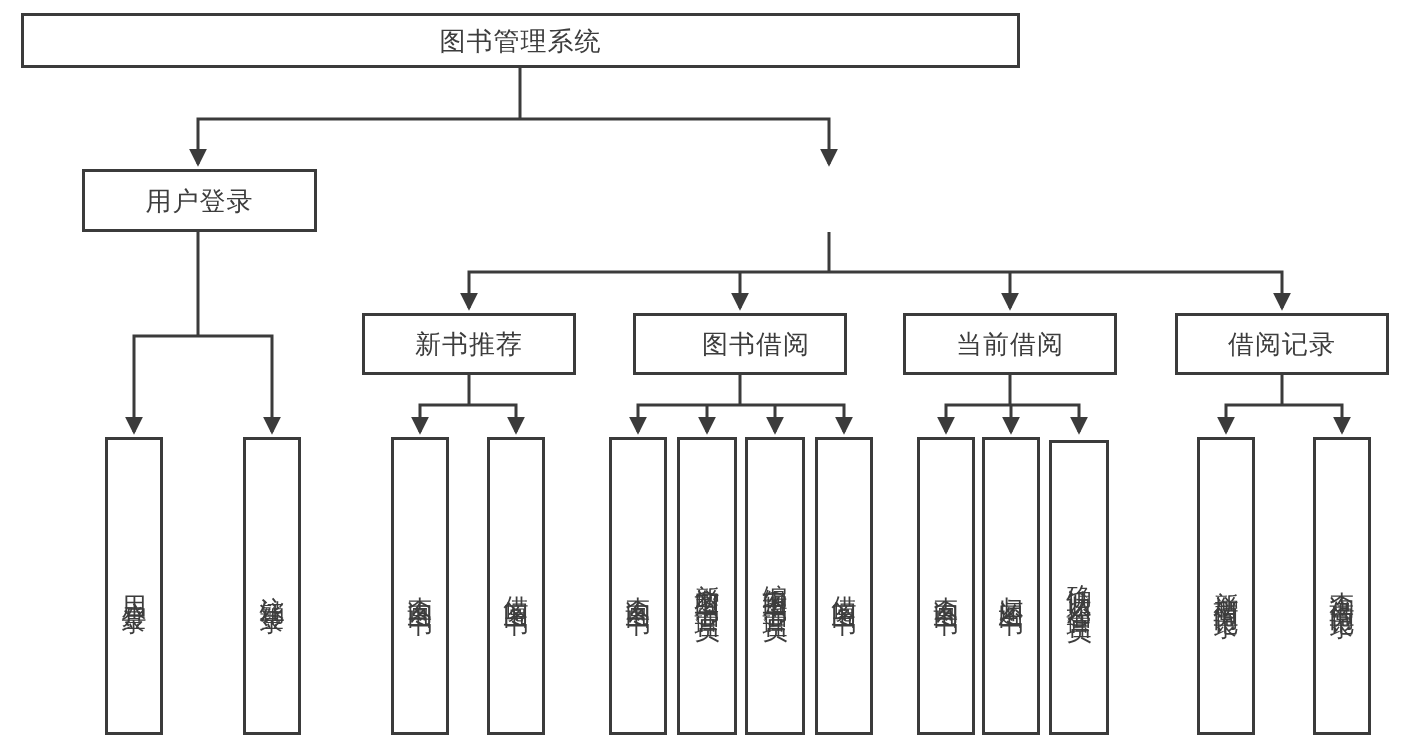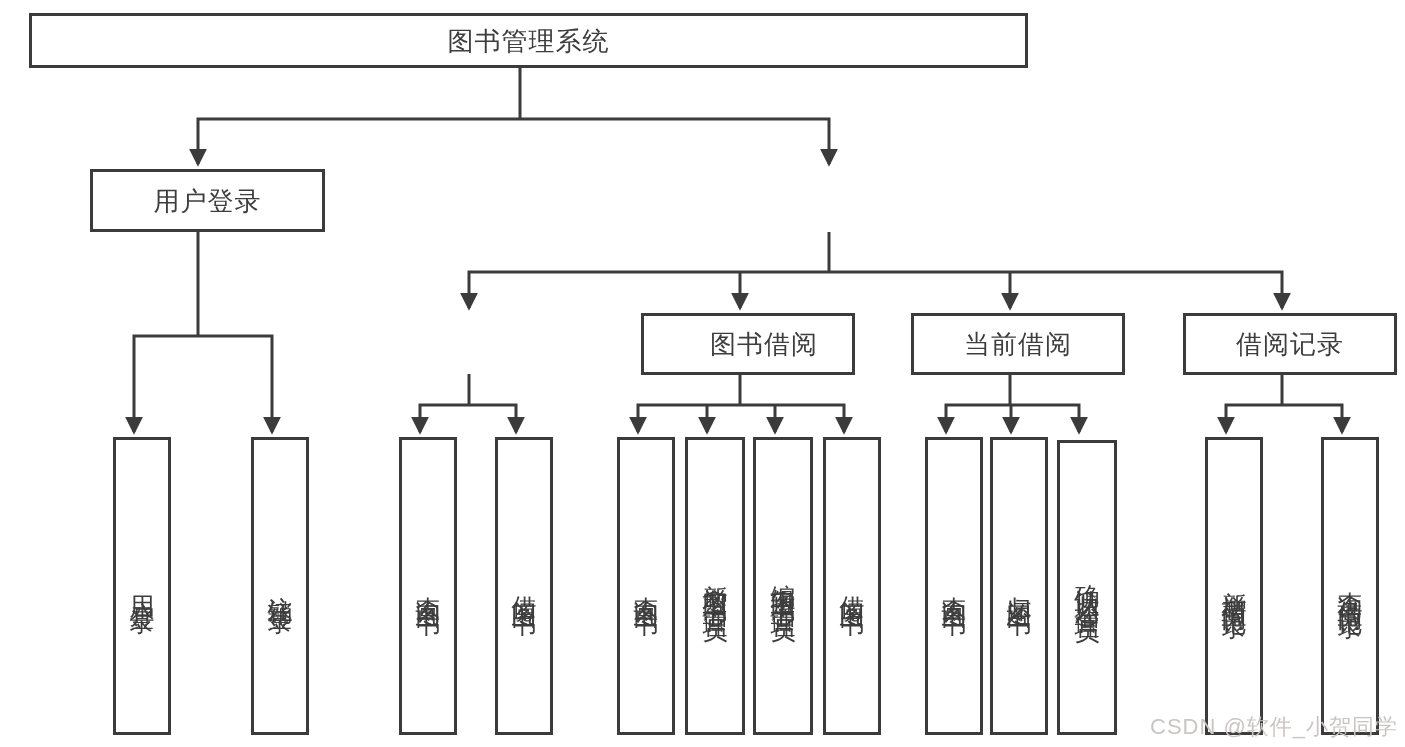--- a/index.html
+++ b/index.html
@@ -15,21 +15,20 @@
     position:absolute;
     box-sizing:border-box;
     border:3px solid #3b3b3b;
     background:#ffffff;
     color:#3d3d3d;
     display:flex;
     align-items:center;
     justify-content:center;
     font-size:26px;
     line-height:1;
-    margin-left:8px;
   }
   .node.h{letter-spacing:1px;}
   .node.v{
     writing-mode:vertical-rl;
     text-orientation:mixed;
     letter-spacing:5px;
     font-size:25px;
   }
   .watermark{
     position:absolute;
@@ -80,20 +79,21 @@
 
       <path d="M1282 374 V405"></path>
       <path d="M1226 432 V405 H1342 V432" marker-start="url(#ah)" marker-end="url(#ah)"></path>
     </g>
   </svg>
 
   <div class="node h" style="left:21px;top:13px;width:999px;height:55px;">图书管理系统</div>
 
   <div class="node h" style="left:82px;top:169px;width:235px;height:63px;">用户登录</div>
 
+  <div class="node h" style="left:362px;top:313px;width:214px;height:62px;">新书推荐</div>
   <div class="node h" style="left:633px;top:313px;width:214px;height:62px;padding-left:32px;">图书借阅</div>
   <div class="node h" style="left:1175px;top:313px;width:214px;height:62px;">借阅记录</div>
   <div class="node h" style="left:903px;top:313px;width:214px;height:62px;">当前借阅</div>
 
   <div class="node v" style="left:105px;top:437px;width:58px;height:298px;">用户登录</div>
   <div class="node v" style="left:243px;top:437px;width:58px;height:298px;">注销登录</div>
 
   <div class="node v" style="left:391px;top:437px;width:58px;height:298px;">查询图书</div>
   <div class="node v" style="left:487px;top:437px;width:58px;height:298px;">借阅图书</div>
 
@@ -102,15 +102,14 @@
   <div class="node v" style="left:745px;top:437px;width:60px;height:298px;">编辑图书（管理员）</div>
   <div class="node v" style="left:815px;top:437px;width:58px;height:298px;">借阅图书</div>
 
   <div class="node v" style="left:917px;top:437px;width:58px;height:298px;">查询图书</div>
   <div class="node v" style="left:982px;top:437px;width:58px;height:298px;">归还图书</div>
   <div class="node v" style="left:1049px;top:440px;width:60px;height:295px;">确认归还（管理员）</div>
 
   <div class="node v" style="left:1197px;top:437px;width:58px;height:298px;">新增借阅记录</div>
   <div class="node v" style="left:1313px;top:437px;width:58px;height:298px;">查询借阅记录</div>
 
-  <div class="watermark">CSDN @软件_小贺同学</div>
 
 </div>
 
 </body></html>

